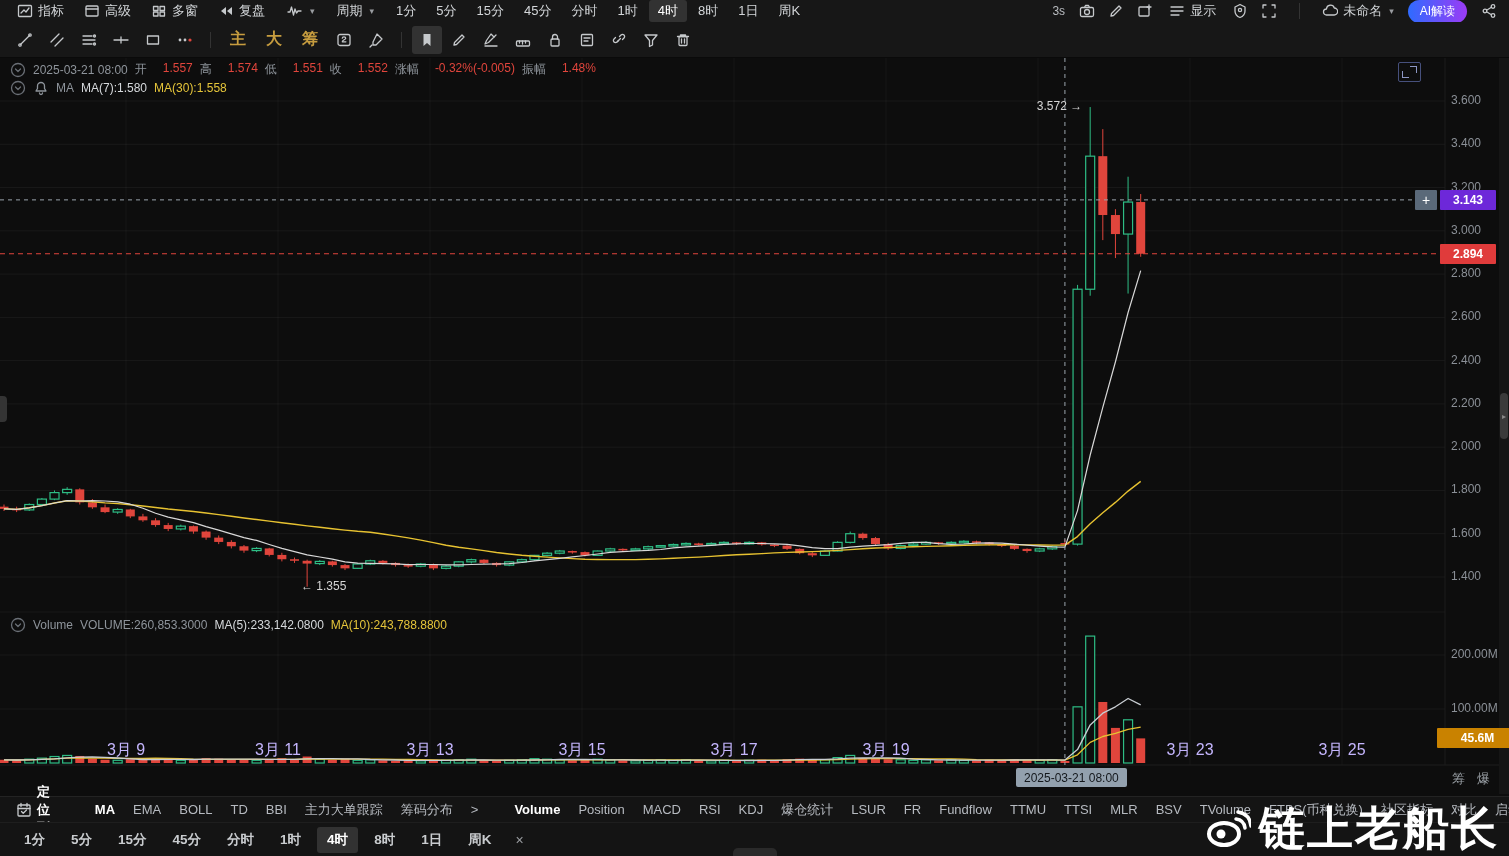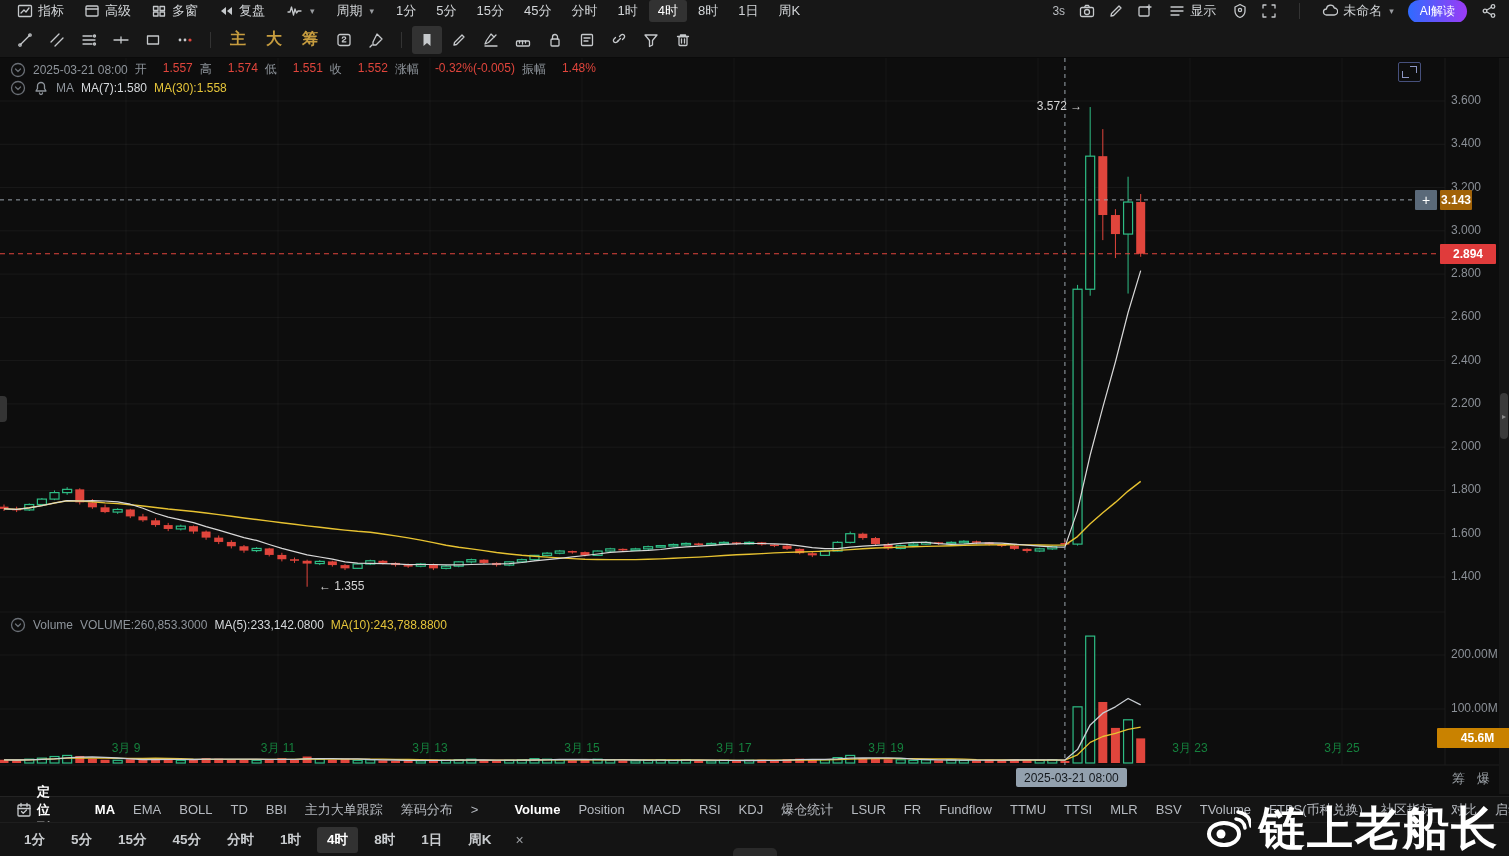--- a/index.html
+++ b/index.html
@@ -32,25 +32,25 @@
              padding:3px 12px; border-radius:12px; white-space:nowrap; }
   #workspace { display:flex; align-items:center; gap:5px; color:#cfd2d5; font-size:13px; }
 
   
   #chart-svg { left:0; top:0; z-index:1; }
   .row-info { left:10px; display:flex; align-items:center; gap:7px; font-size:12px; z-index:10; }
   .lab { color:#8e949b; } .val-red { color:#e0453c;margin-left:12px; } .val-w { color:#d6d9dc; } .val-y { color:#e5c53a; }
   .pair { display:inline-flex; gap:4px; white-space:nowrap; }
 
   .axis-lab { position:absolute; left:1451px; color:#8b9097; font-size:12px; z-index:5; }
-  .x-lab { position:absolute; top:740px; transform:translateX(-50%); color:#15803d; font-size:12px; z-index:5; white-space:nowrap; }
+  .x-lab { position:absolute; top:740px; transform:translateX(-50%); color:#c4b5fd; font-size:16px; z-index:5; white-space:nowrap; }
 
   .tag { position:absolute; height:20px; display:flex; align-items:center; justify-content:center;
          color:#fff; font-size:12px; font-weight:bold; z-index:12; border-radius:1px; }
-  #tag-cross { left:1440px; width:32px; background:#a16207; }
+  #tag-cross { left:1440px; width:56px; background:#6d28d9; }
   #plus-box  { left:1415px; width:22px; background:#5a6979; font-weight:normal; font-size:14px; }
   #tag-last  { left:1440px; width:56px; background:#e03b3b; }
   #tag-vol   { left:1437px; width:81px; background:#c98200; }
   #date-tag  { position:absolute; top:768px; height:19px; padding:0 8px; background:#93a1ae;
                color:#14181c; font-size:12px; display:flex; align-items:center; z-index:12; border-radius:2px; }
   .chart-note { position:absolute; color:#d5d5d5; font-size:12px; z-index:8; white-space:nowrap; }
 
   #expand-mini { left:1398px; top:62px; width:23px; height:20px; border:1px solid #46507c;
                  border-radius:2px; z-index:8; }
   #expand-mini:before { content:""; position:absolute; left:3px; bottom:3px; width:6px; height:6px;
@@ -762,21 +762,21 @@
       <div class="x-lab" style="left: 1190px;">3月 23</div>
       <div class="x-lab" style="left: 1342px;">3月 25</div>
     </div>
 
   <div id="plus-box" class="tag" style="top: 189.877px;">+</div>
   <div id="tag-cross" class="tag" style="top: 189.877px;">3.143</div>
   <div id="tag-last" class="tag" style="top: 243.75px;">2.894</div>
   <div id="tag-vol" class="tag" style="top: 728.376px;">45.6M</div>
   <div id="date-tag" style="left: 1016px;">2025-03-21 08:00</div>
   <div id="lbl-high" class="chart-note" style="left: 1082.18px; top: 99.0581px; transform: translateX(-100%);">3.572 →</div>
-  <div id="lbl-low" class="chart-note" style="left: 319px; top: 578.728px;">← 1.355</div>
+  <div id="lbl-low" class="chart-note" style="left: 301px; top: 578.728px;">← 1.355</div>
 
   <div id="expand-mini" class="abs"></div>
   <div id="side-tabs">
     <span>筹</span>
     <span>爆</span>
   </div>
   <div id="left-handle" class="abs"></div>
   <div id="scrollbar" class="abs">
       <div id="scroll-thumb">▸</div>
     </div>

